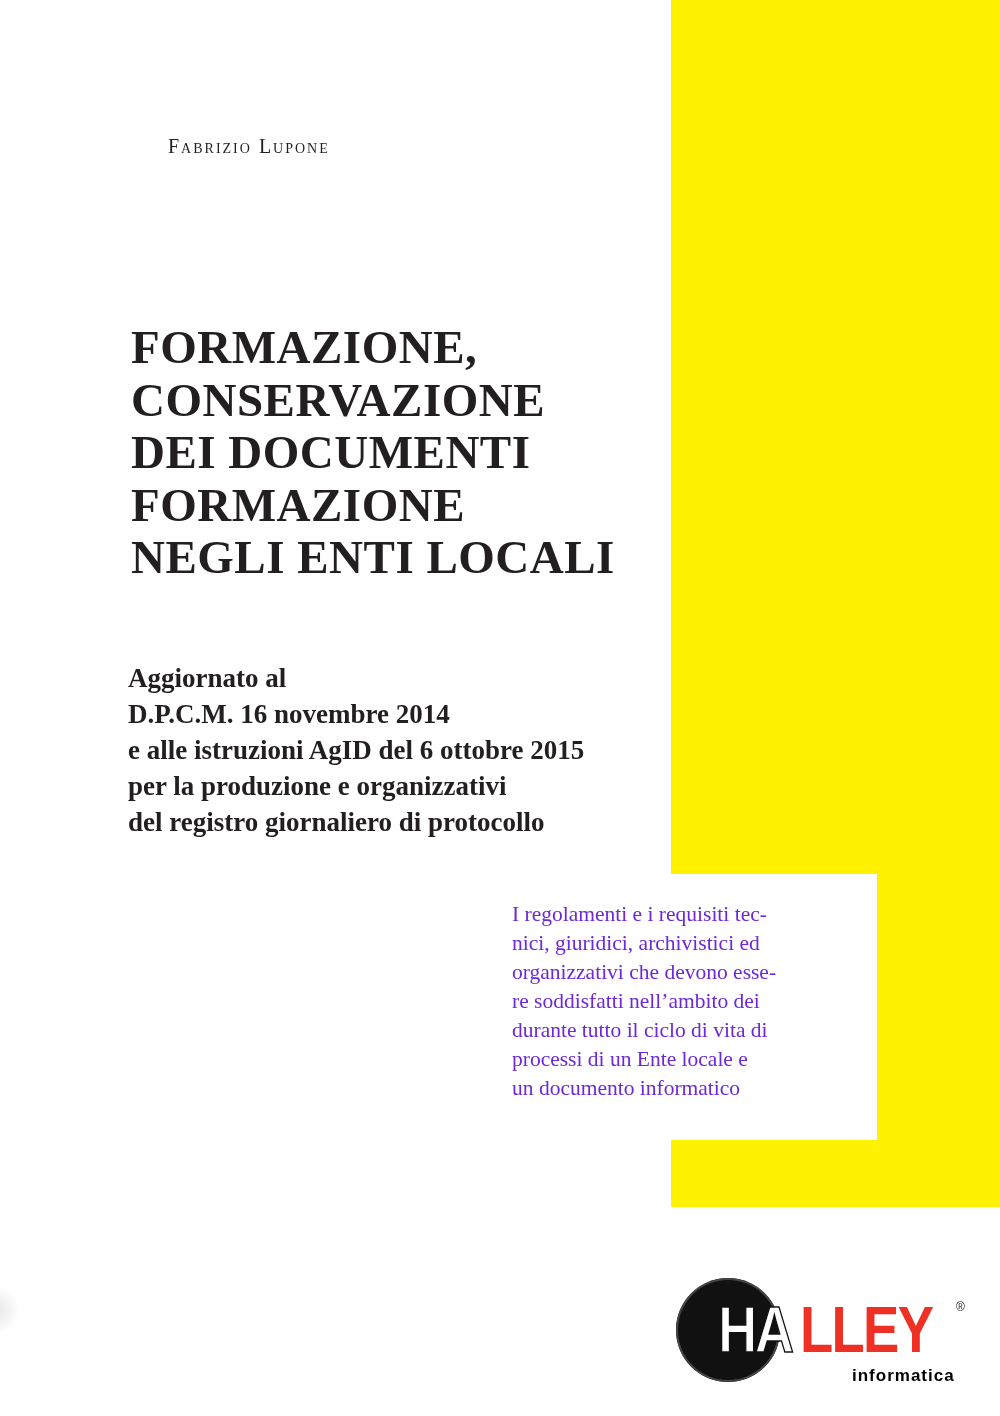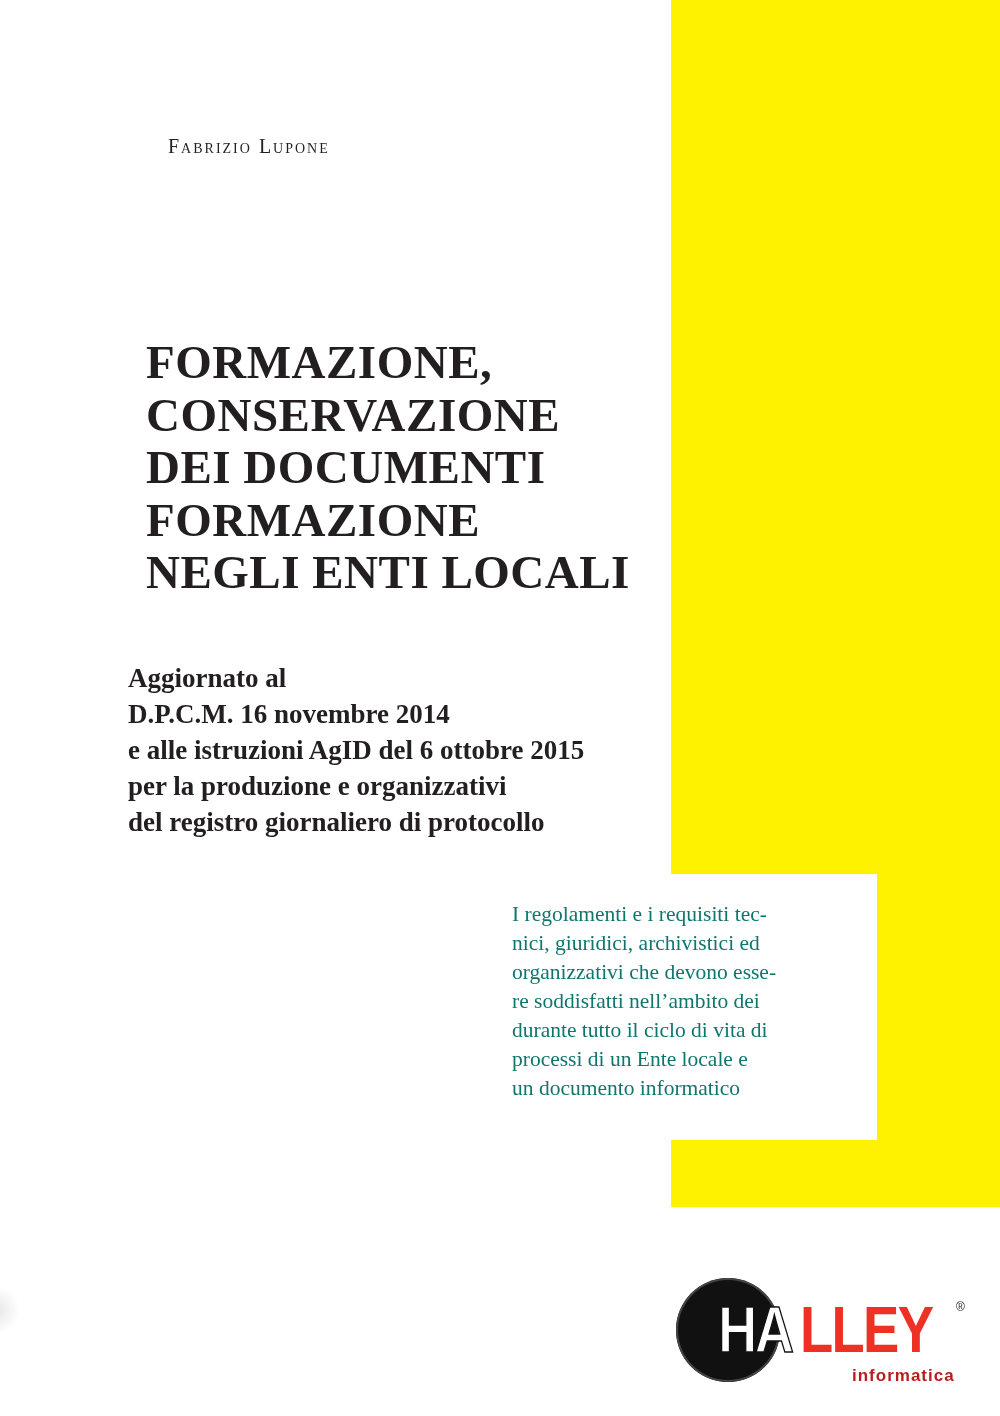--- a/index.html
+++ b/index.html
@@ -12,37 +12,37 @@
     .yellow-band {
       position: absolute; left: 671px; top: 0; width: 329px; height: 1207px;
       background: #fff200;
     }
     .author {
       position: absolute; left: 128px; top: 135px;
       font-size: 20px; letter-spacing: 2px; font-variant: small-caps;
       font-weight: normal; white-space: nowrap; margin-left: 40px;
     }
     .title {
-      position: absolute; left: 128px; top: 318px; margin: 18px;
+      position: absolute; left: 128px; top: 318px; margin: 3px;
       font-size: 47px; line-height: 52.5px; font-weight: bold;
       letter-spacing: 0.5px;
     }
     .title div { white-space: nowrap; }
     .subtitle {
       position: absolute; left: 128px; top: 660px;
       font-size: 27px; line-height: 36px; font-weight: bold;
     }
     .subtitle div { white-space: nowrap; }
     .blurb-box {
       position: absolute; left: 445px; top: 874px; width: 432px; height: 266px;
       background: #ffffff;
     }
     .blurb {
       position: absolute; left: 512px; top: 900px; width: 320px;
-      font-size: 21.5px; line-height: 29px; color: #0f766e;
+      font-size: 21.5px; line-height: 29px; color: #6d28d9;
     }
     .blurb div { white-space: nowrap; }
     .logo {
       position: absolute; left: 672px; top: 1270px; width: 310px; height: 120px;
     }
     .logo-circle {
       position: absolute; left: 4px; top: 8px; width: 104px; height: 104px;
       border-radius: 50%; background: #111111;
       box-shadow: inset 0 0 0 2px #444;
     }
@@ -62,21 +62,21 @@
       transform: scaleX(0.85); transform-origin: left;
     }
     .logo-reg {
       position: absolute; left: 284px; top: 30px;
       font-family: "Liberation Sans", "DejaVu Sans", sans-serif;
       font-size: 12px; color: #231f20;
     }
     .logo-sub {
       position: absolute; left: 180px; top: 96px;
       font-family: "Liberation Sans", "DejaVu Sans", sans-serif;
-      font-size: 17px; font-weight: bold; color: #b91c1c; letter-spacing: 1px;
+      font-size: 17px; font-weight: bold; color: #000000; letter-spacing: 1px;
     }
     .edge-shadow {
       position: absolute; left: -30px; top: 1285px; width: 50px; height: 50px;
       border-radius: 50%;
       background: radial-gradient(circle, rgba(0,0,0,0.10), rgba(0,0,0,0) 70%);
     }
   </style>
 </head>
 <body>
 

